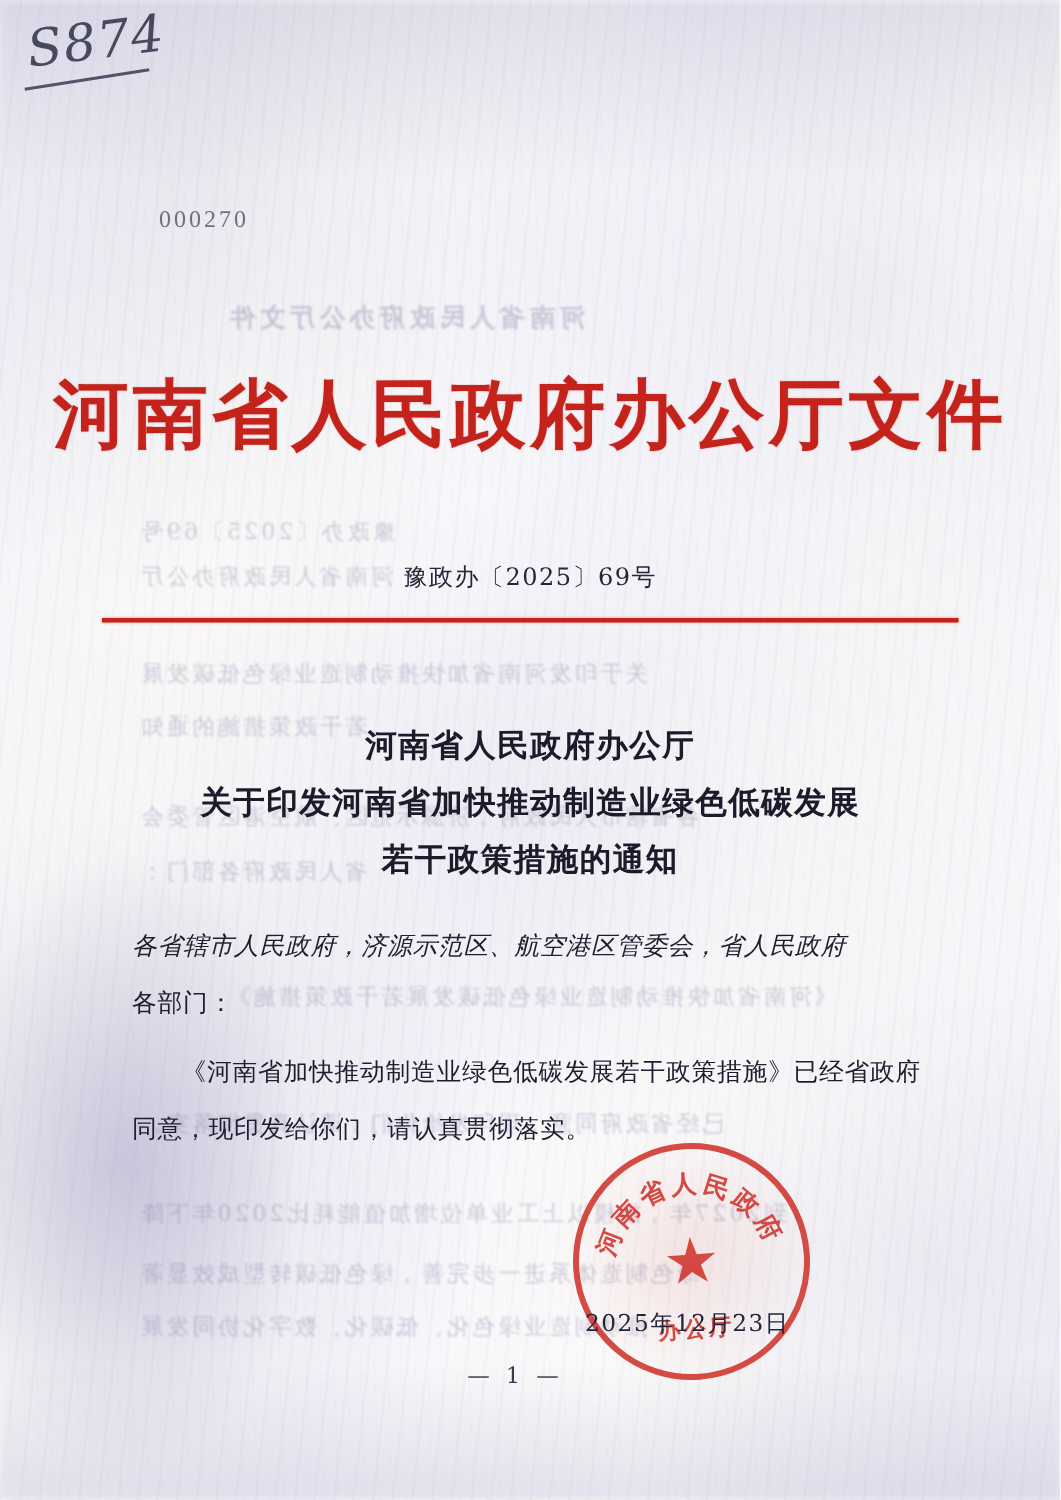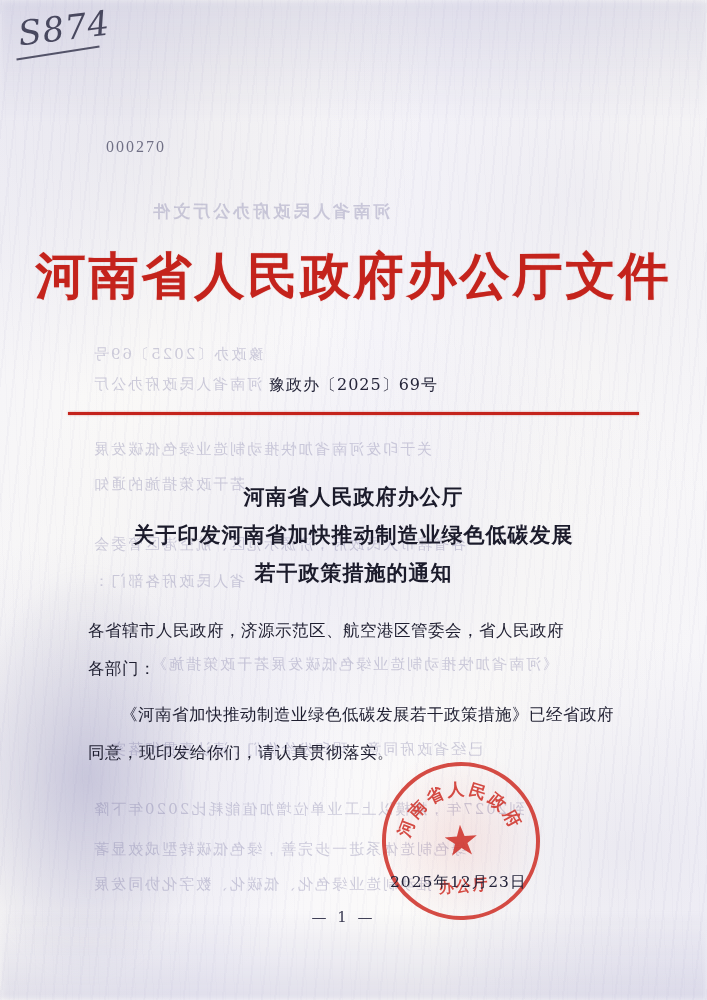--- a/index.html
+++ b/index.html
@@ -182,21 +182,21 @@
   
   .body-block {
     position: absolute;
     left: 88px; top: 612px;
     width: 534px;
     color: #1e1e30;
     font-size: 16.5px;
     line-height: 38px;
     letter-spacing: 0.5px;
   }
-  .addressee { margin: 0; }
+  .addressee { margin: 0; font-style: italic; }
   .addressee2 { margin: 0; }
   .para {
     margin: 8px 0 0 0;
     text-indent: 33px;
   }
 
   
   .seal {
     position: absolute;
     left: 382px; top: 762px;

